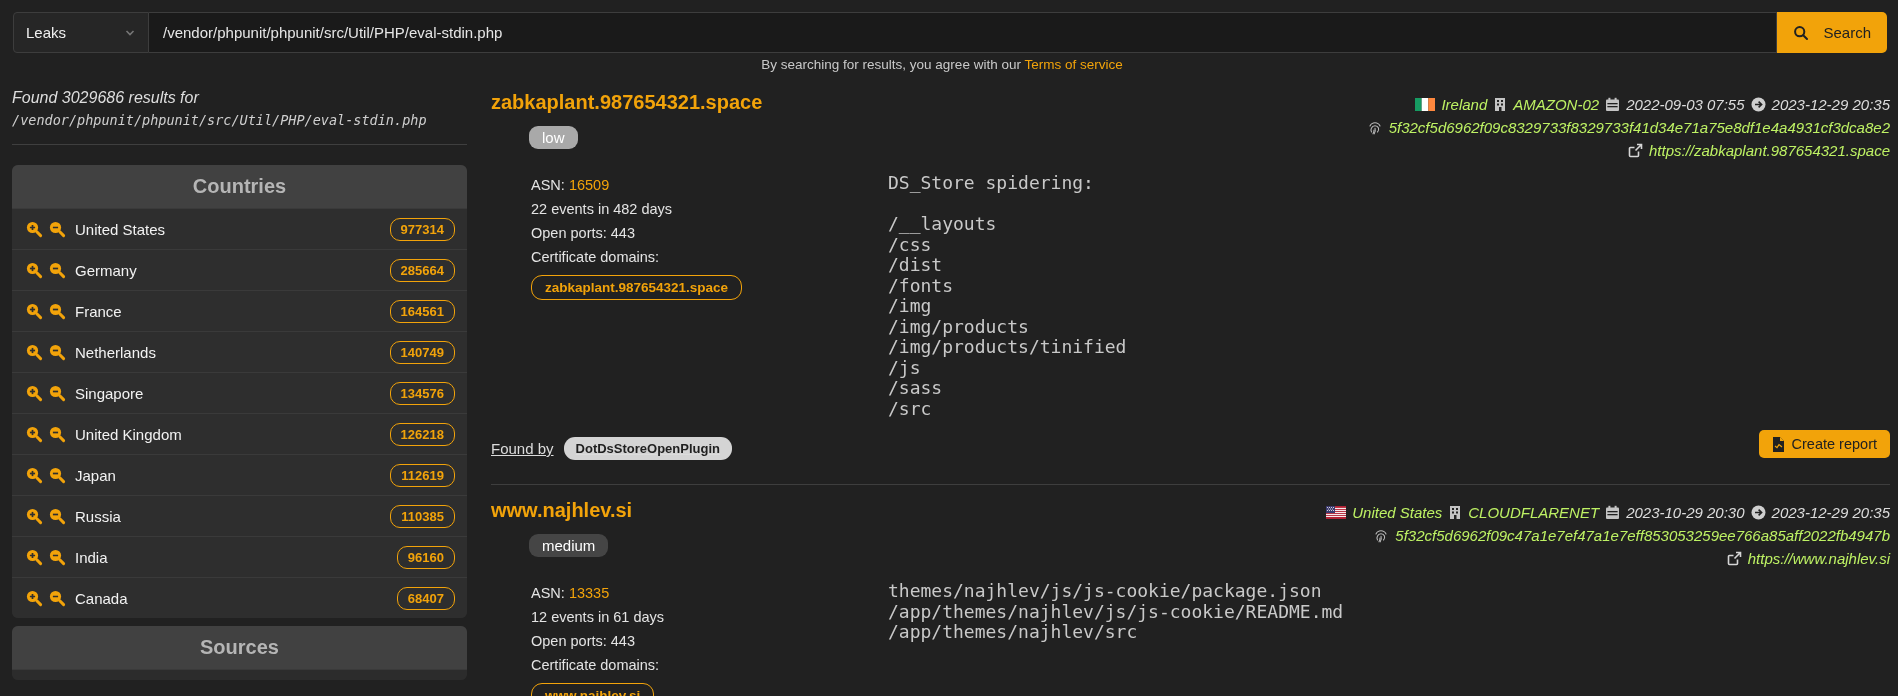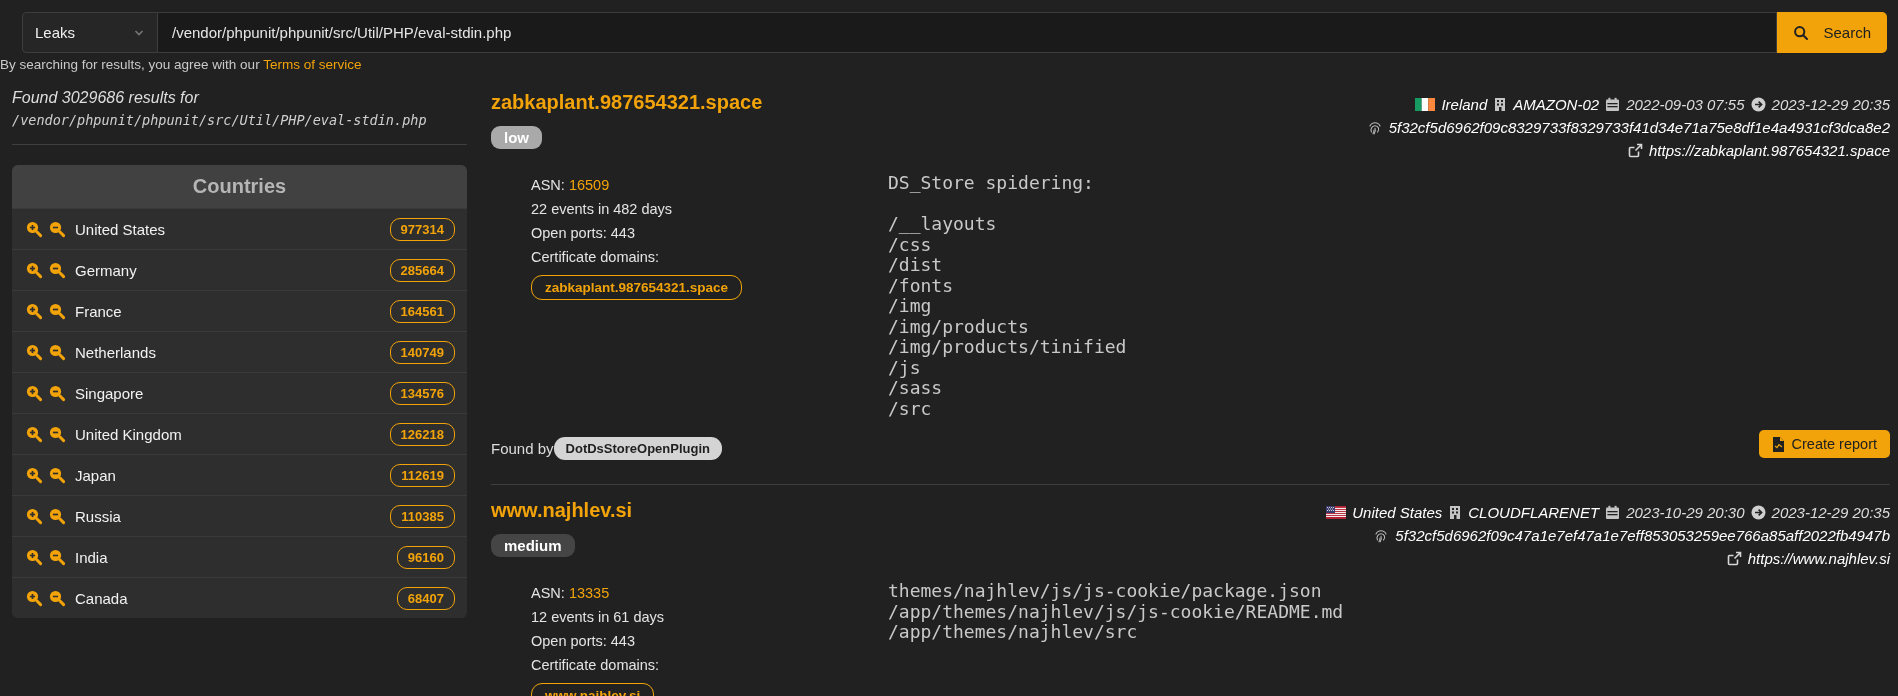--- a/index.html
+++ b/index.html
@@ -1,29 +1,29 @@
 <!DOCTYPE html>
 <html><head>
 <meta charset="utf-8">
 <style>
   * { margin:0; padding:0; box-sizing:border-box; }
   html,body { background:#1b1b1b; }
   body { font-family:"Liberation Sans", sans-serif; }
   .app { position:relative; width:1898px; height:696px; background:#212121; color:#e9e9e9; overflow:hidden; }
 
   
-  .topbar { display:flex; align-items:stretch; padding:12px 11px 4px 22px; height:57px; }
+  .topbar { display:flex; align-items:stretch; padding:12px 11px 4px 13px; height:57px; }
   .scope-select { position:relative; display:flex; align-items:center; width:136px; background:#262626;
     border:1px solid #3d3d3d; border-radius:4px 0 0 4px; padding:0 12px; font-size:15px; color:#f0f0f0; cursor:pointer; }
   .scope-select .chev { margin-left:auto; opacity:.8; }
   .search-input { flex:1; background:#1a1a1a; border:1px solid #3d3d3d; border-left:none; color:#e6e6e6;
     font-size:15px; padding:0 14px; font-family:"Liberation Sans", sans-serif; outline:none; }
   .search-btn { display:flex; align-items:center; gap:14px; background:#f2a30a; color:#212121; border:none;
     border-radius:0 5px 5px 0; padding:0 16px; font-size:15px; font-family:"Liberation Sans", sans-serif; cursor:pointer; }
-  .terms { text-align:left; padding-right:14px; font-size:13.5px; color:#c9c9c9; height:20px; }
+  .terms { text-align:center; padding-right:14px; font-size:13.5px; color:#c9c9c9; height:20px; }
   .terms a { color:#f2a30a; text-decoration:none; cursor:pointer; }
 
   
   .content { display:flex; align-items:flex-start; }
   .sidebar { width:455px; margin-left:12px; flex:none; }
   .main { flex:1; padding:0 8px 0 24px; min-width:0; }
 
   
   .found { margin-top:12px; }
   .found-line { font-style:italic; font-size:16px; color:#dedede; }
@@ -37,37 +37,37 @@
   .count-badge { margin-left:auto; border:1.5px solid #f2a30a; color:#f2a30a; font-weight:bold; font-size:13px;
     border-radius:10px; padding:3px 10px; min-width:48px; }
   .panel.sources { margin-top:8px; }
   .panel-sliver { height:11px; background:#2c2c2c; border-top:1px solid #3a3a3a; }
 
   
   .result { position:relative; padding:14px 0 24px 0; }
   .result + .result { border-top:1px solid #3e3e3e; }
   .result-title { font-size:20px; font-weight:bold; margin-top:0; }
   .result-title a { color:#f2a30a; text-decoration:none; cursor:pointer; }
-  .sev { display:inline-block; margin-top:12px; border-radius:9px; padding:3px 13px; font-weight:bold; font-size:15px; color:#fff; }
+  .sev { display:inline-block; margin-top:12px; border-radius:9px; padding:3px 13px; font-weight:normal; font-size:15px; color:#fff;margin-left:38px; }
   .sev-low { background:#a9a9a9; }
   .sev-medium { background:#454545; }
   .result-body { display:flex; margin-top:24px; }
   .result-info { width:357px; flex:none;margin-left:40px; }
   .info-line { font-size:14.5px; color:#e4e4e4; line-height:24px; }
   .info-line a { color:#f2a30a; text-decoration:none; cursor:pointer; }
   .cert-badge { display:inline-block; margin-top:6px; border:1.5px solid #f2a30a; color:#f2a30a; font-weight:bold;
     font-size:13.5px; border-radius:11px; padding:4px 13px; cursor:pointer; }
   .snippet { font-family:"DejaVu Sans Mono", monospace; font-size:18px; line-height:20.5px; color:#c9c9c9;
     white-space:pre; flex:1; min-width:0; }
-  .found-by { display:flex; align-items:center; margin-top:18px; font-size:15px; color:#dcdcdc; }
+  .found-by { display:flex; align-items:center; gap:10px; margin-top:18px; font-size:15px; color:#dcdcdc;text-decoration:underline; }
   .plugin-badge { background:#d4d4d4; color:#1f1f1f; font-weight:bold; font-size:13px; border-radius:11px; padding:4px 12px; cursor:pointer; }
 
   .meta { position:absolute; top:16px; right:0; text-align:right; }
   .meta-row { display:flex; justify-content:flex-end; align-items:center; gap:6px; height:23px; font-size:15px; font-style:italic; }
-  .meta-row a { color:#ffffff; text-decoration:none; cursor:pointer;text-align:center; }
+  .meta-row a { color:#bef264; text-decoration:none; cursor:pointer;text-align:center; }
   .meta-row .dt { color:#dcdcdc; }
   .meta-row svg { flex:none; }
 
   .create-report { position:absolute; right:0; bottom:26px; display:flex; align-items:center; gap:7px;
     background:#f2a30a; color:#212121; border:none; border-radius:5px; padding:6px 13px; font-size:14.5px;
     font-family:"Liberation Sans", sans-serif; cursor:pointer;margin-top:20px; }
 </style>
 </head>
 <body>
 
@@ -250,20 +250,24 @@
           <svg class="mag" width="18" height="18" viewBox="0 0 18 18">
               <circle cx="7.5" cy="7.5" r="5.6" fill="#f2a30a"></circle>
               <line x1="11.8" y1="11.8" x2="15.6" y2="15.6" stroke="#f2a30a" stroke-width="3" stroke-linecap="round"></line>
               <line x1="4.9" y1="7.5" x2="10.1" y2="7.5" stroke="#2e2e2e" stroke-width="1.7"></line>
             </svg>
           <span class="facet-name">Canada</span>
           <span class="count-badge">68407</span>
         </div>
       </section>
 
+      <section class="panel sources">
+        <div class="panel-header">Sources</div>
+        <div class="panel-sliver"></div>
+      </section>
     </aside>
 
     <main class="main">
 
       <article class="result">
         <h2 class="result-title">
           <a>zabkaplant.987654321.space</a>
         </h2>
         <span class="sev sev-low">low</span>
 

